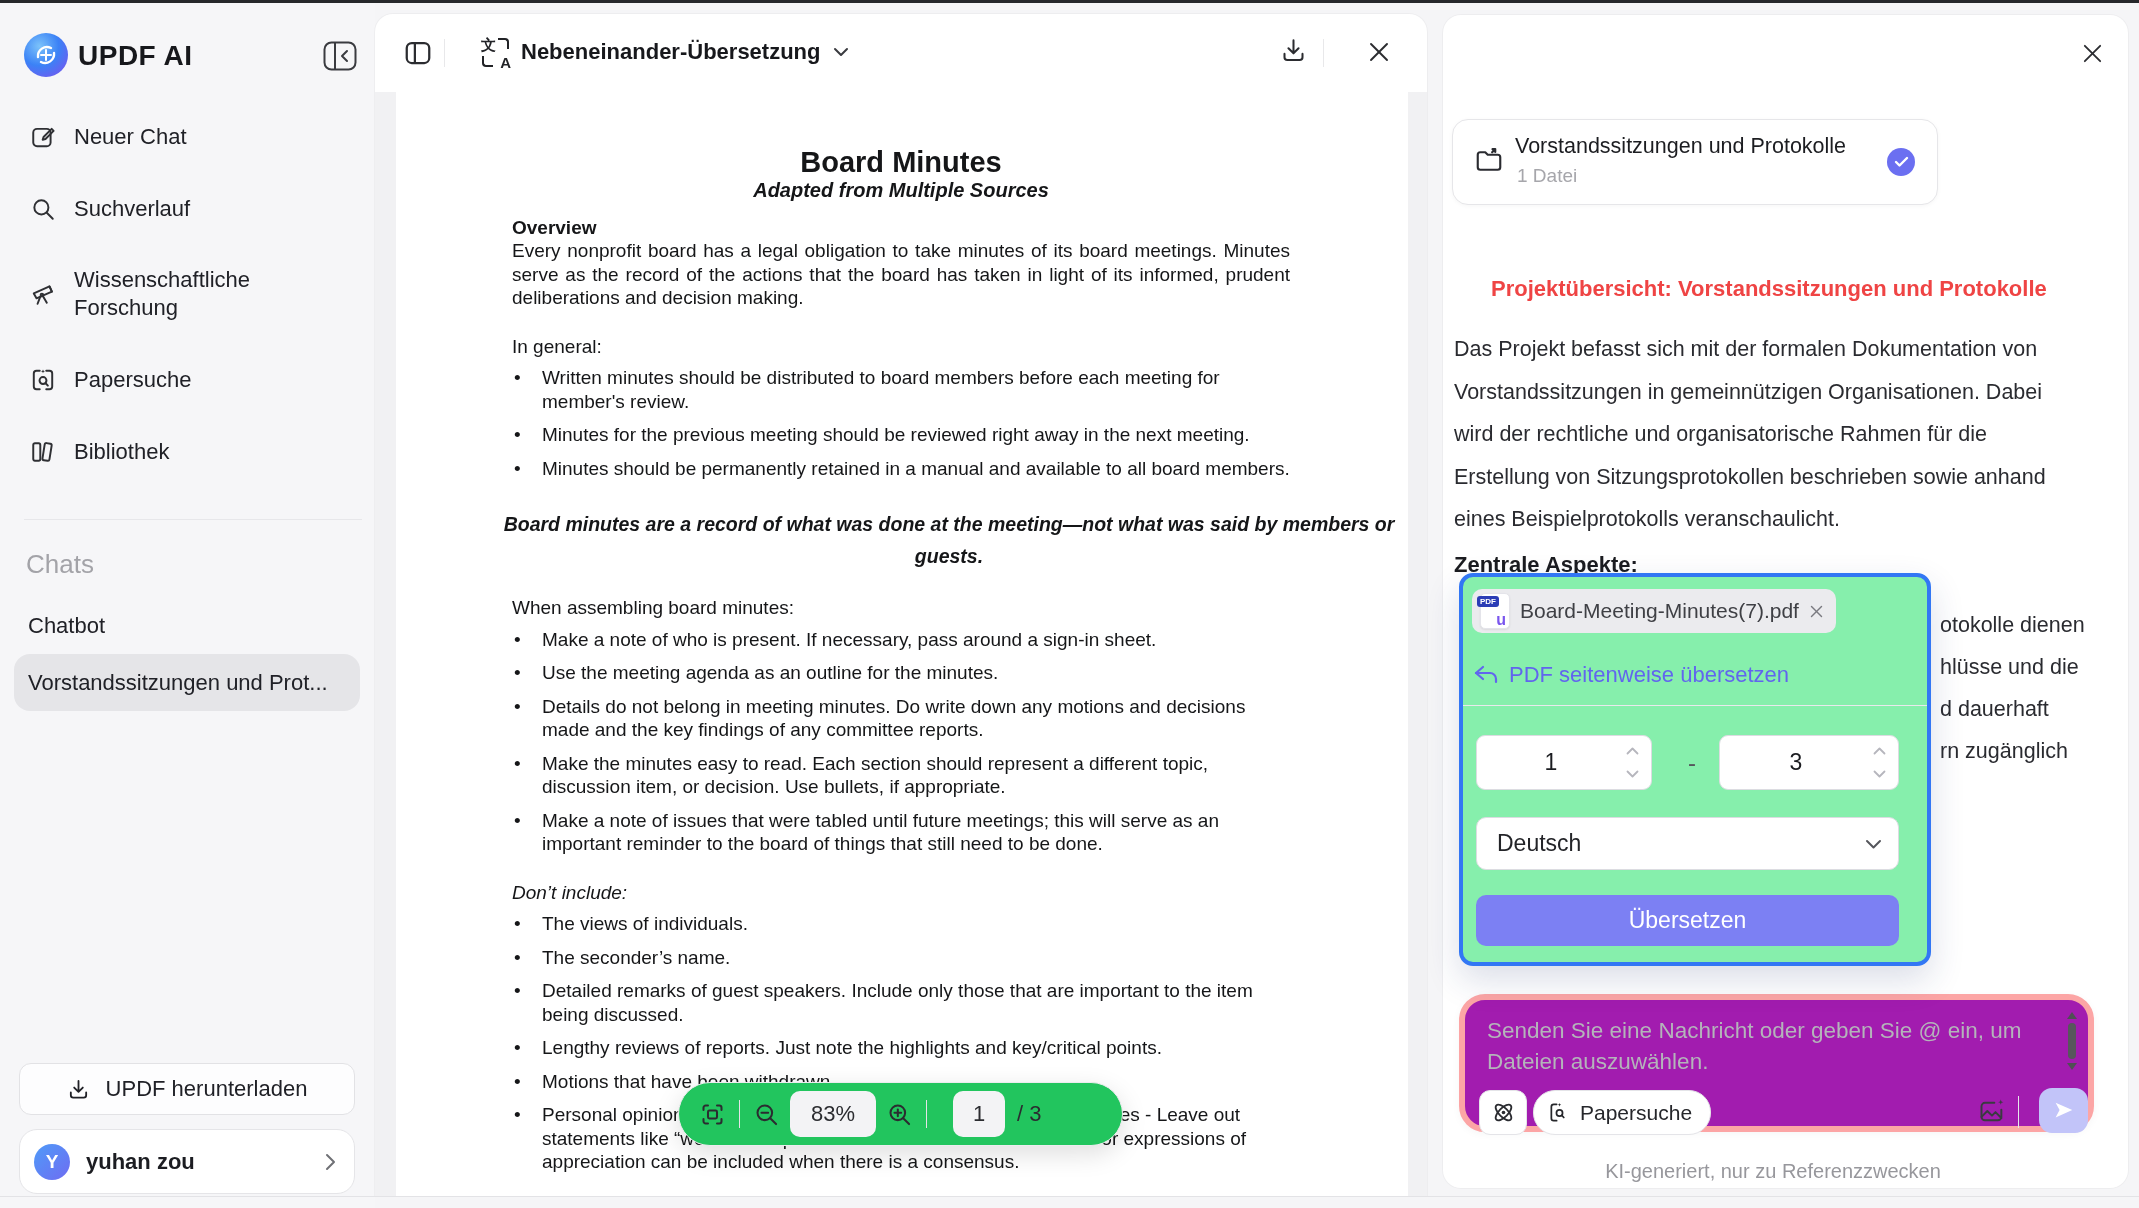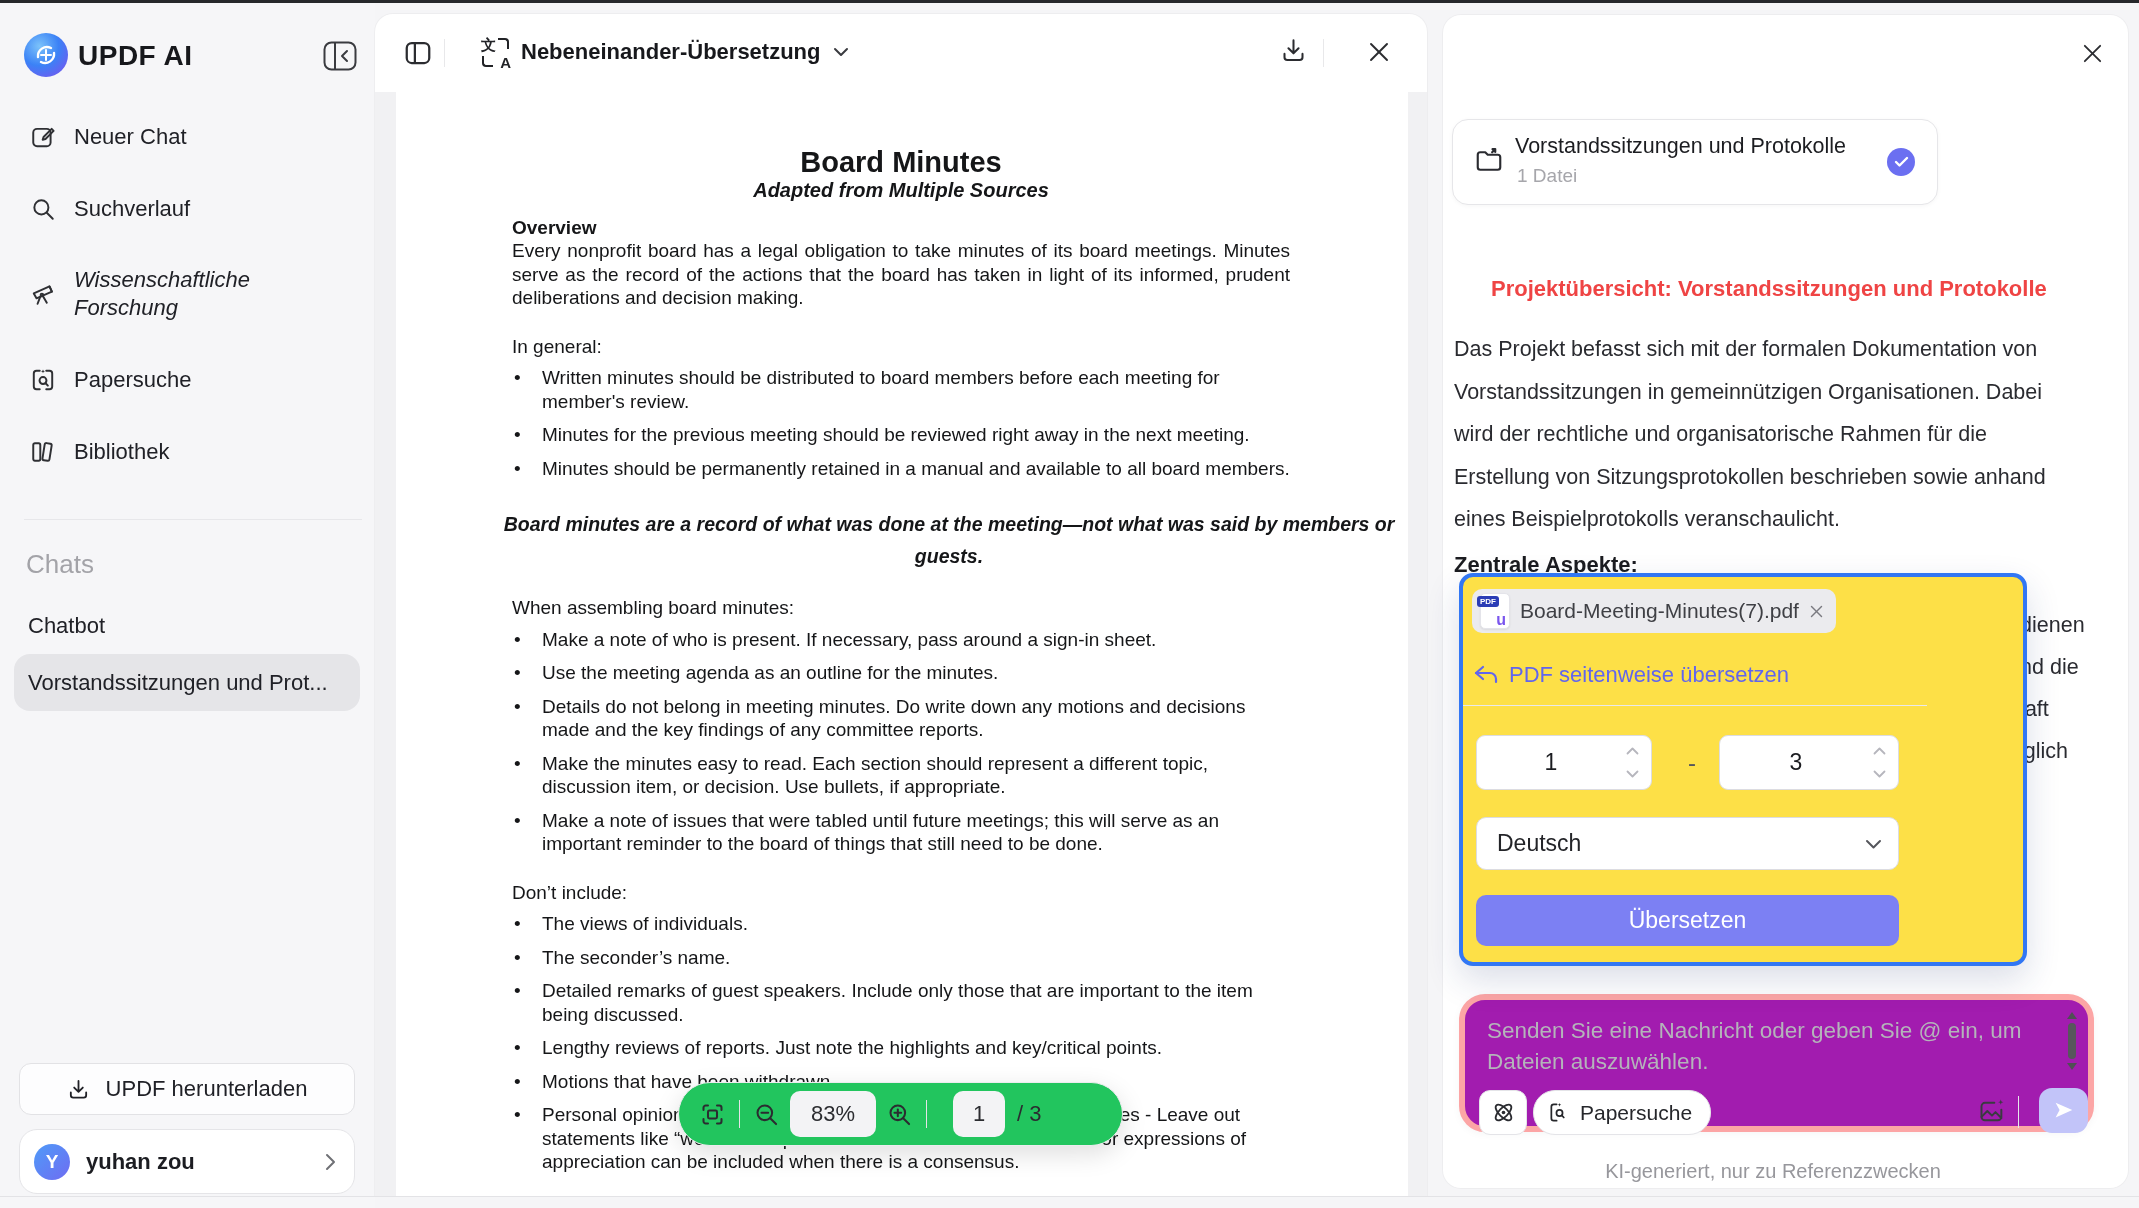--- a/index.html
+++ b/index.html
@@ -73,21 +73,21 @@
   .folder-ic{position:absolute;left:21px;top:26px;color:#2a2b30;}
   .fc-title{position:absolute;left:62px;top:14px;font-size:21.5px;color:#1c1d21;white-space:nowrap;}
   .fc-meta{position:absolute;left:64px;top:45px;font-size:19px;color:#a6a6ab;}
   .fc-check{position:absolute;right:22px;top:28px;width:28px;height:28px;border-radius:50%;display:flex;align-items:center;justify-content:center;}
   .as-h{position:absolute;left:11px;top:261px;font-size:22px;font-weight:700;color:#ef4444;white-space:nowrap;margin-left:37px;}
   .as-para{position:absolute;left:11px;top:313px;width:660px;font-size:21.5px;line-height:42.5px;color:#2a2b30;}
   .as-aspects{position:absolute;left:11px;top:537px;font-size:22px;font-weight:700;color:#1b1c20;z-index:1;}
   .frag{position:absolute;left:497px;font-size:21.5px;color:#2a2b30;white-space:nowrap;z-index:1;}
 
   
-  .popup{position:absolute;left:16px;top:558px;width:568px;height:393px;box-sizing:border-box;background:#fde047;border:4px solid #3277f4;border-radius:14px;box-shadow:0 14px 34px rgba(30,50,110,.16);z-index:10;}
+  .popup{position:absolute;left:16px;top:558px;width:472px;height:393px;box-sizing:border-box;background:#86efac;border:4px solid #3277f4;border-radius:14px;box-shadow:0 14px 34px rgba(30,50,110,.16);z-index:10;}
   .chip{position:absolute;left:9px;top:12px;height:44px;background:#ebebee;border-radius:10px;display:flex;align-items:center;padding:0 12px 0 8px;gap:10px;max-width:400px;}
   .pdf-file-ic{position:relative;width:28px;height:34px;background:#fff;border:1px solid #e4e4ea;border-radius:5px;box-shadow:0 1px 2px rgba(0,0,0,.08);}
   .pdf-file-ic .tag{position:absolute;left:-4px;top:2px;background:#2b3db6;color:#fff;font-size:8px;font-weight:700;padding:1px 3px;border-radius:3px;line-height:9px;}
   .pdf-file-ic .u{position:absolute;right:3px;bottom:0;font-size:16px;font-weight:700;color:#7a55ee;line-height:16px;}
   .chip-name{font-size:21px;color:#3f4045;white-space:nowrap;}
   .chip-x{color:#7a7a80;cursor:pointer;}
   .pp-link-ic{position:absolute;left:10px;top:86px;color:#6165ee;cursor:pointer;}
   .pp-link{position:absolute;left:46px;top:85px;font-size:22px;font-weight:500;color:#6165ee;cursor:pointer;white-space:nowrap;}
   .pp-div{position:absolute;left:0;top:128px;width:464px;height:1px;background:#e9e9ec;}
   .num-input{position:absolute;top:158px;height:55px;box-sizing:border-box;border:1.5px solid #dcdce1;border-radius:9px;background:#fff;}
@@ -160,21 +160,21 @@
   </div>
   <div class="menu-item" style="top:186px;height:40px;">
     <span class="menu-icon">
       <svg width="26" height="26" viewBox="0 0 24 24" fill="none" stroke="currentColor" stroke-width="1.8" stroke-linecap="round">
         <circle cx="10.5" cy="10.5" r="6.5"></circle>
             <line x1="15.5" y1="15.5" x2="21" y2="21"></line>
       </svg>
     </span>
     <span class="mi-label">Suchverlauf</span>
   </div>
-  <div class="menu-item" style="top:260px;height:62px;font-style:italic;">
+  <div class="menu-item" style="top:260px;height:62px;">
     <span class="menu-icon">
       <svg width="26" height="26" viewBox="0 0 24 24" fill="none" stroke="currentColor" stroke-width="1.8" stroke-linecap="round" stroke-linejoin="round">
         <path d="M3.5 11.5 L18 5 l2.2 4.8 L6 16 z"></path>
         <path d="M18 5 l2.2 4.8"></path>
         <path d="M9.5 14.5 L7 21 M12 14 L15.5 20"></path>
         <circle cx="11" cy="13" r="1.2"></circle>
       </svg>
     </span>
     <span class="mi-label" style="max-width:250px;">Wissenschaftliche Forschung</span>
   </div>
@@ -282,21 +282,21 @@
       </ul>
       <div class="doc-quote">Board minutes are a record of what was done at the meeting—not what was said by members or guests.</div>
       <div class="doc-label" style="margin-top:0;">When assembling board minutes:</div>
       <ul class="doc-ul">
         <li>Make a note of who is present. If necessary, pass around a sign-in sheet.</li>
         <li>Use the meeting agenda as an outline for the minutes.</li>
         <li>Details do not belong in meeting minutes. Do write down any motions and decisions made and the key findings of any committee reports.</li>
         <li>Make the minutes easy to read. Each section should represent a different topic, discussion item, or decision. Use bullets, if appropriate.</li>
         <li>Make a note of issues that were tabled until future meetings; this will serve as an important reminder to the board of things that still need to be done.</li>
       </ul>
-      <div class="doc-label" style="">Don’t include:</div>
+      <div class="doc-label" style="font-style:italic;">Don’t include:</div>
       <ul class="doc-ul">
         <li>The views of individuals.</li>
         <li>The seconder’s name.</li>
         <li>Detailed remarks of guest speakers. Include only those that are important to the item being discussed.</li>
         <li>Lengthy reviews of reports. Just note the highlights and key/critical points.</li>
         <li>Motions that have been withdrawn.</li>
         <li>Personal opinions on anything being discussed, criticisms or accolades - Leave out statements like “well done report” or a heated discussion.” Thanks or expressions of appreciation can be included when there is a consensus.</li>
       </ul>
 
     </div>

